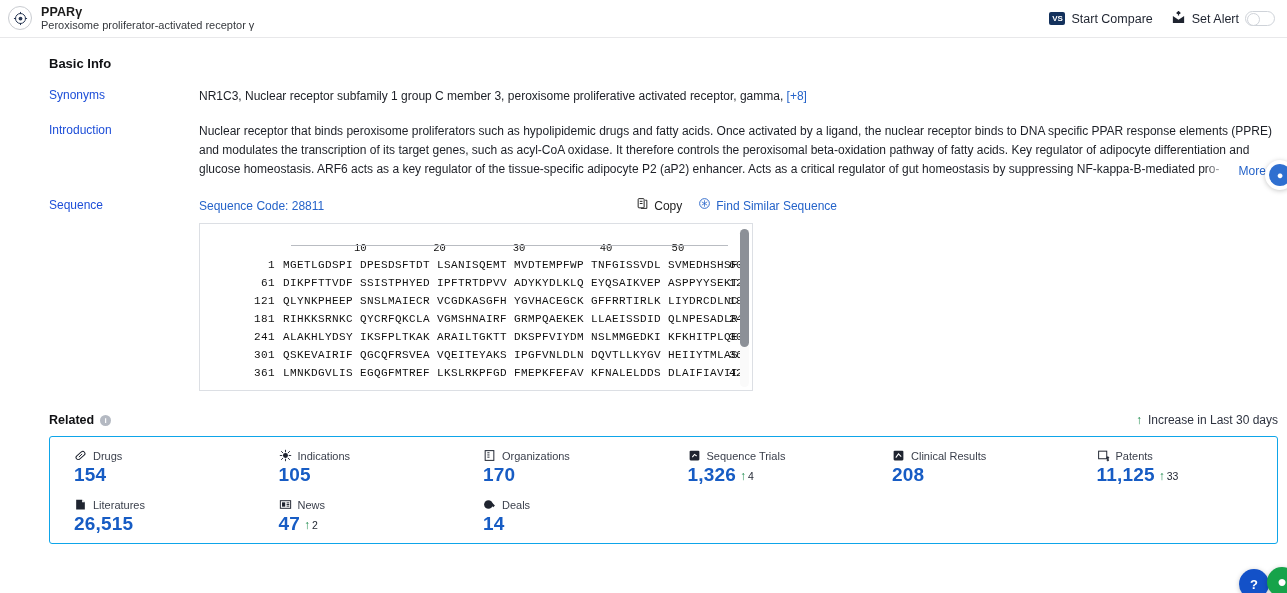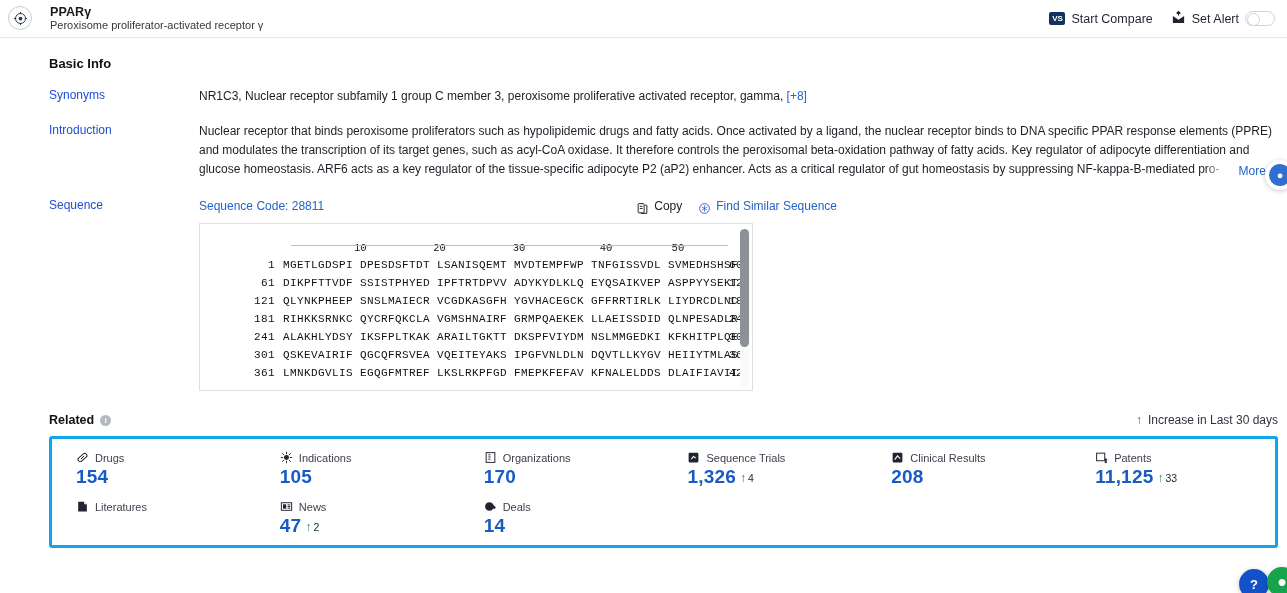--- a/index.html
+++ b/index.html
@@ -15,21 +15,21 @@
   
   .topbar {
     height: 38px;
     background: #ffffff;
     border-bottom: 1px solid #e8e8ea;
     display: flex;
     align-items: center;
     padding: 0 10px 0 8px;
     position: relative;
   }
-  .brand { display: flex; align-items: center; gap: 18px; }
+  .brand { display: flex; align-items: center; gap: 9px; }
   .brand-logo {
     width: 24px; height: 24px; border-radius: 50%;
     border: 1px solid #c9ccd1;
     display: flex; align-items: center; justify-content: center;
     flex: 0 0 auto;
     background: #fff;
   }
   .brand-text { display: flex; flex-direction: column; justify-content: center; line-height: 1.15; }
   .brand-title { font-size: 12.5px; font-weight: bold; color: #1b1b1b; letter-spacing: .1px; }
   .brand-sub { font-size: 11px; color: #35383d; }
@@ -89,21 +89,21 @@
   }
   .chev { font-size: 10px; }
 
   
   .seq-head {
     display: flex; align-items: center;
     width: 638px;
   }
   .seq-code { font-size: 12px; color: #2563c9; cursor: pointer; }
   .seq-tools { margin-left: auto; display: flex; align-items: center; gap: 16px; }
-  .seq-tool { display: flex; align-items: flex-end; gap: 5px; cursor: pointer; font-size: 12px; }
+  .seq-tool { display: flex; align-items: flex-start; gap: 5px; cursor: pointer; font-size: 12px; }
   .seq-tool.dark { color: #222; }
   .seq-tool.blue { color: #2563c9; }
 
   .seq-box {
     margin-top: 8px;
     width: 554px; height: 168px;
     border: 1px solid #dcdfe4;
     background: #fff;
     position: relative;
     overflow: hidden;
@@ -163,21 +163,21 @@
     margin-left: 6px; font-weight: bold; cursor: pointer;
   }
   .related-legend {
     margin-left: auto; display: flex; align-items: center; gap: 6px;
     font-size: 12px; color: #2e3340;
   }
   .up-arrow { color: #1e8b4d; font-size: 12px; font-weight: bold; }
 
   .related-card {
     margin-top: 9px;
-    border: 3px solid #0ea5e9;
+    border: 1px solid #0ea5e9;
     border-radius: 3px;
     background: #fff;
     padding: 12px 0 8px 0;
   }
   .stat-grid {
     display: grid;
     grid-template-columns: repeat(6, 1fr);
     row-gap: 12px;
   }
   .stat-cell { padding-left: 24px; }
@@ -433,20 +433,23 @@
           </div>
         </div>
         <div class="stat-cell">
           <div class="stat-head">
             <span class="ic"><svg width="13" height="13" viewBox="0 0 24 24" fill="#1f2430">
                 <path d="M4 3 h11 l5 5 v13 H4 Z"></path>
                 <path d="M15 3 v5 h5" fill="#fff"></path>
               </svg></span>
             <span class="stat-label">Literatures</span>
           </div>
+          <div class="stat-valrow">
+            <span class="stat-value">26,515</span>
+          </div>
         </div>
         <div class="stat-cell">
           <div class="stat-head">
             <span class="ic"><svg width="13" height="13" viewBox="0 0 24 24" fill="none" stroke="#1f2430" stroke-width="1.8">
                 <rect x="2.5" y="5" width="19" height="14"></rect>
                 <rect x="5.5" y="8" width="6" height="8" fill="#1f2430" stroke="none"></rect>
                 <line x1="14" y1="9" x2="19" y2="9"></line>
                 <line x1="14" y1="12" x2="19" y2="12"></line>
                 <line x1="14" y1="15" x2="19" y2="15"></line>
               </svg></span>

